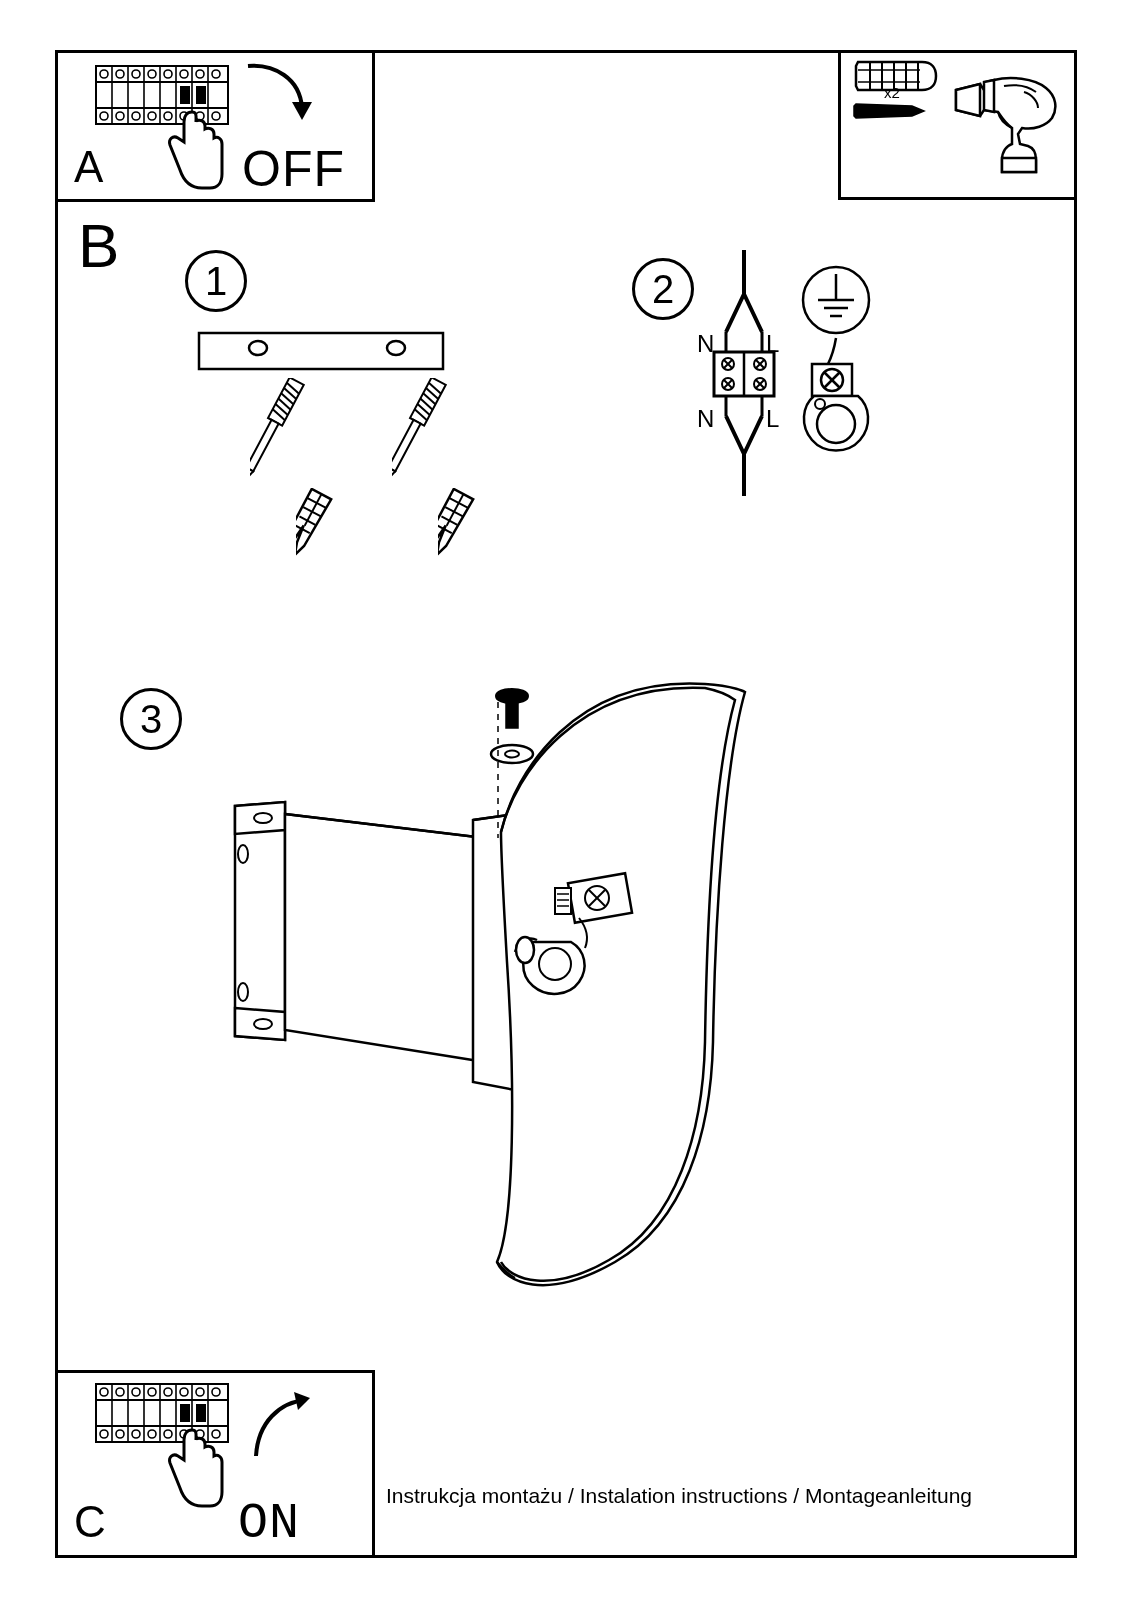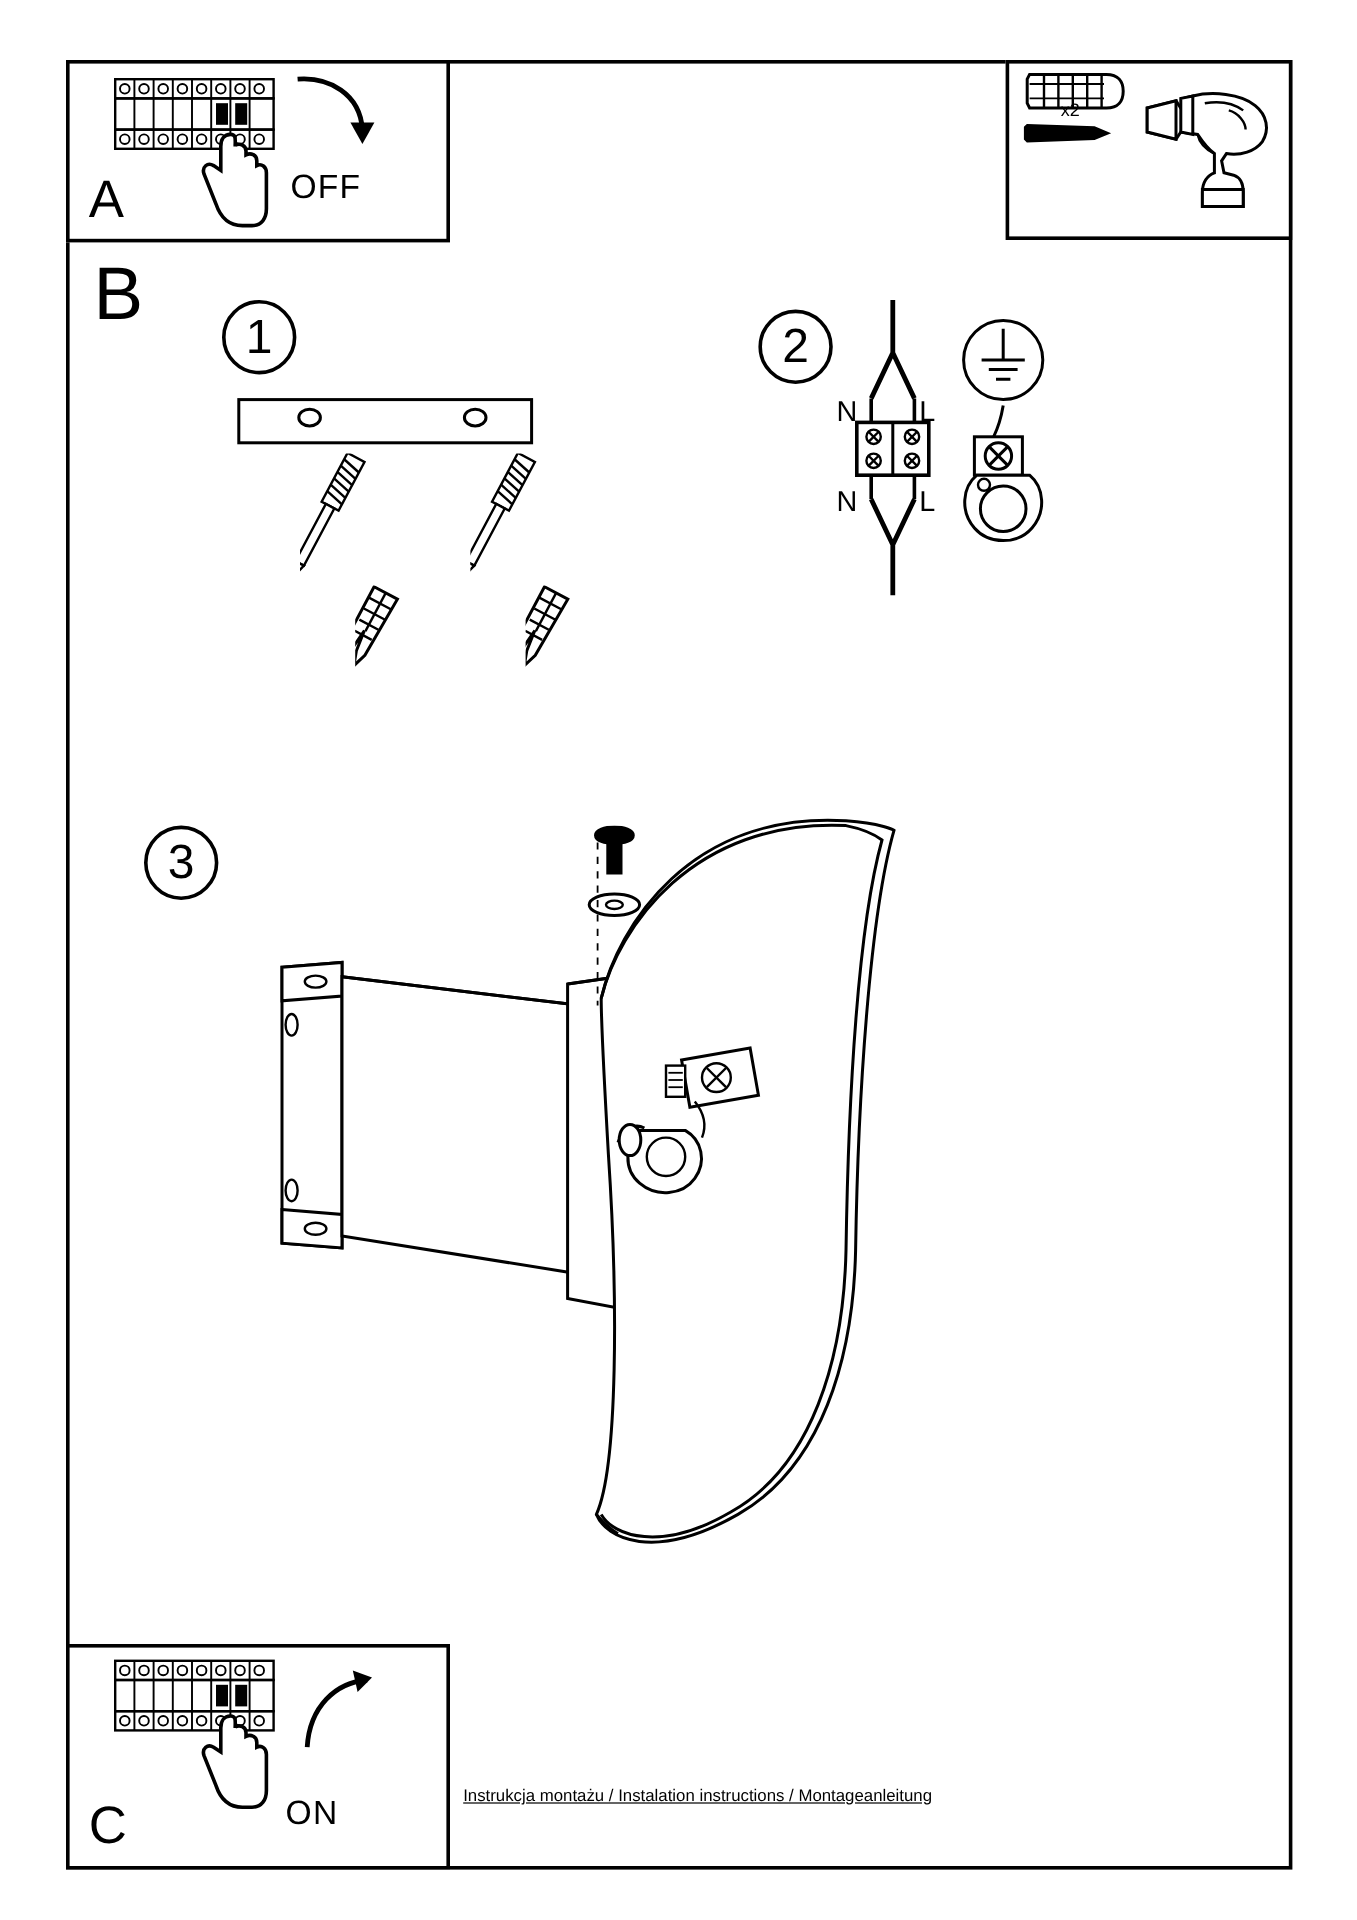--- a/index.html
+++ b/index.html
@@ -61,45 +61,44 @@
     line-height: 1;
     font-weight: 400;
   }
   .big-letter {
     position: absolute;
     font-size: 62px;
     line-height: 1;
   }
   .onoff {
     position: absolute;
-    font-size: 28px;
+    font-size: 50px;
     letter-spacing: 1px;
   }
   .circnum {
     position: absolute;
     width: 62px;
     height: 62px;
     border: 3px solid #000;
     border-radius: 50%;
     box-sizing: border-box;
     display: flex;
     align-items: center;
     justify-content: center;
     font-size: 40px;
   }
   .label {
     position: absolute;
     font-size: 24px;
   }
   .footer-text {
     position: absolute;
-    font-size: 14px;
+    font-size: 21px;
     line-height: 32px;
     white-space: nowrap;
-    text-decoration: underline;
   }
   .xtwo {
     position: absolute;
     font-size: 15px;
   }
   svg { display: block; }
   .svg-abs { position: absolute; }
 </style>
 </head>
 <body>
@@ -357,21 +356,21 @@
       <path d="M364 256 C372 266 374 276 370 286" fill="none" stroke="#000" stroke-width="2"></path>
     </g>
 
     <path d="M283 40 L283 176" fill="none" stroke="#000" stroke-width="1.5" stroke-dasharray="6 6"></path>
   </svg>
 
   <div class="box" id="box-c"></div>
 
   <div class="letter" style="left:74px; top:1500px;">C</div>
 
-  <div class="onoff" style="left:238px; top:1495px;">ON</div>
+  <div class="onoff" style="left:238px; top:1495px;font-family:Liberation Mono, monospace;">ON</div>
 
   <svg class="svg-abs" style="left:92px; top:1378px;" width="140" height="85" viewBox="0 0 140 85">
     <rect x="4" y="6" width="132" height="16" fill="none" stroke="#000" stroke-width="2"></rect>
     <rect x="4" y="22" width="132" height="26" fill="none" stroke="#000" stroke-width="2"></rect>
     <rect x="4" y="48" width="132" height="16" fill="none" stroke="#000" stroke-width="2"></rect>
     <g stroke="#000" stroke-width="1.6" fill="none">
       <line x1="20" y1="6" x2="20" y2="64"></line>
       <line x1="36" y1="6" x2="36" y2="64"></line>
       <line x1="52" y1="6" x2="52" y2="64"></line>
       <line x1="68" y1="6" x2="68" y2="64"></line>

